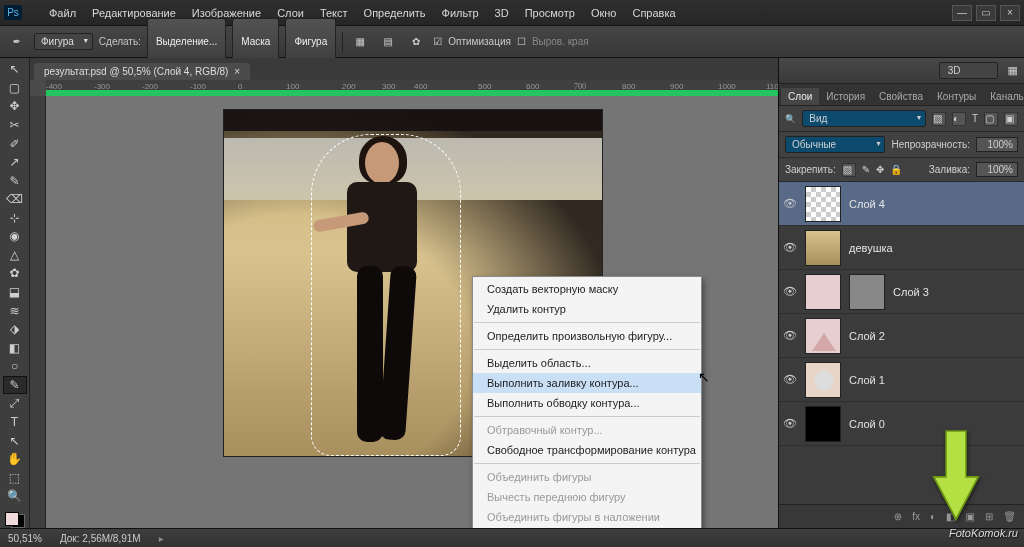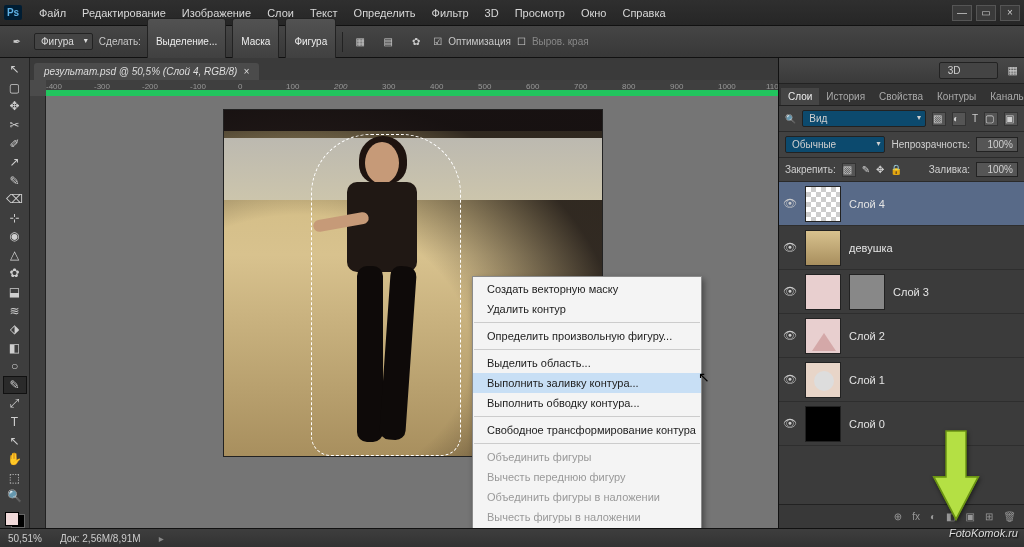--- a/index.html
+++ b/index.html
@@ -1,39 +1,39 @@
 <!DOCTYPE html>
 <html><head>
 <meta charset="utf-8">
 <style>
 * { margin:0; padding:0; box-sizing:border-box; font-family:"Segoe UI",Tahoma,sans-serif; }
 body { background:#2a2a2a; width:1024px; height:547px; overflow:hidden; color:#d0d0d0; font-size:11px; position:relative; }
 .titlebar { height:26px; background:linear-gradient(#2f2f2f,#262626); display:flex; align-items:center; padding:0 4px; border-bottom:1px solid #111; }
-.ps-logo { width:18px; height:15px; background:#001d33; color:#5fb2e6; font-weight:bold; font-size:10px; display:flex; align-items:center; justify-content:center; border-radius:2px; margin-right:10px; }
+.ps-logo { width:18px; height:15px; background:#001d33; color:#5fb2e6; font-weight:normal; font-size:10px; display:flex; align-items:center; justify-content:center; border-radius:2px; margin-right:20px; }
 .menu { display:flex; gap:2px; }
 .menu span { padding:3px 7px; color:#d8d8d8; cursor:default; }
 .winbtns { margin-left:auto; display:flex; gap:4px; }
 .winbtns div { width:20px; height:16px; background:#3a3a3a; color:#ccc; display:flex; align-items:center; justify-content:center; font-size:10px; border:1px solid #555; }
 .optbar { height:32px; background:linear-gradient(#454545,#383838); display:flex; align-items:center; gap:6px; padding:0 6px; border-bottom:1px solid #111; font-size:10px; }
 .optbar .ico { width:22px; height:22px; display:flex; align-items:center; justify-content:center; color:#ccc; }
 .optbar .lbl { color:#c8c8c8; }
 .optbar .dd { background:#444; border:1px solid #222; padding:2px 18px 2px 6px; border-radius:2px; position:relative; color:#ddd; }
 .optbar .dd::after { content:"▾"; position:absolute; right:4px; top:2px; font-size:8px; }
 .optbar .btn { background:linear-gradient(#525252,#3e3e3e); border:1px solid #222; padding:17px 8px; border-radius:3px; color:#eee; }
 .sep { width:1px; height:20px; background:#222; }
 .main { display:flex; height:calc(547px - 26px - 32px - 19px); }
 .toolbox { width:30px; background:#3e3e3e; border-right:1px solid #222; display:flex; flex-direction:column; align-items:center; padding-top:2px; gap:0; }
 .toolbox .tool { width:24px; height:22px; display:flex; align-items:center; justify-content:center; color:#cfcfcf; font-size:12px; border:1px solid transparent; }
 .toolbox .tool.active { background:#2a2a2a; border:1px solid #111; }
 .toolbox .swatch { width:20px; height:20px; margin-top:6px; position:relative; }
 .toolbox .swatch .fg { width:14px; height:14px; background:#f1dada; border:1px solid #000; position:absolute; top:0; left:0; }
 .toolbox .swatch .bg { width:14px; height:14px; background:#000; border:1px solid #666; position:absolute; bottom:0; right:0; }
 .doc { flex:1; background:#4b4b4b; display:flex; flex-direction:column; }
 .tabrow { height:22px; background:#3a3a3a; display:flex; align-items:flex-end; padding-left:4px; }
-.tab { background:#4b4b4b; padding:3px 10px; font-size:10px; color:#ddd; border-top-left-radius:3px; border-top-right-radius:3px; display:flex; gap:6px;font-style:italic; }
+.tab { background:#4b4b4b; padding:3px 10px; font-size:10px; color:#ddd; border-top-left-radius:3px; border-top-right-radius:3px; display:flex; gap:6px; }
 .ruler-h { height:16px; background:#3f3f3f; border-bottom:6px solid #22c55e; position:relative; overflow:hidden; font-size:8px; color:#999; margin-left:16px; }
 .ruler-h span { position:absolute; top:2px; }
 .ruler-v { width:16px; background:#3f3f3f; border-right:1px solid #222; }
 .canvaswrap { flex:1; display:flex; position:relative; }
 .canvasarea { flex:1; background:#757575; position:relative; overflow:hidden; }
 .photo { position:absolute; left:178px; top:14px; width:378px; height:346px; background:linear-gradient(180deg,#2a201e 0%,#2a201e 6%,#cfb97f 6%,#d8c28e 42%,#a88f5e 100%); box-shadow:0 0 0 1px #222; }
 .photo::before { content:""; position:absolute; inset:0; background:radial-gradient(ellipse at 20% 70%, rgba(0,0,0,0) 40%, rgba(20,15,15,0.85) 75%); }
 .photo .sky { position:absolute; top:8%; left:0; right:0; height:18%; background:linear-gradient(#bcb9b0,#ccc5ac); }
 .girl { position:absolute; left:95px; top:28px; width:110px; height:308px; }
 .girl .head { width:34px; height:42px; background:#c69a78; border-radius:50%; position:absolute; left:46px; top:4px; }
@@ -156,26 +156,26 @@
         <span>×</span>
       </div>
     </div>
     <div class="ruler-h" id="rulerh">
         <span style="left: 0px;">-400</span>
         <span style="left: 48px;">-300</span>
         <span style="left: 96px;">-200</span>
         <span style="left: 144px;">-100</span>
         <span style="left: 192px;">0</span>
         <span style="left: 240px;">100</span>
-        <span style="left: 288px; font-style: italic;">200</span>
+        <span style="left: 296px; font-style: italic;">200</span>
         <span style="left: 336px;">300</span>
-        <span style="left: 384px;">400</span>
+        <span style="left: 368px;">400</span>
         <span style="left: 432px;">500</span>
         <span style="left: 480px;">600</span>
-        <span style="left: 528px;">700</span>
+        <span style="left: 528px; font-family: Liberation Serif, serif;">700</span>
         <span style="left: 576px;">800</span>
         <span style="left: 624px;">900</span>
         <span style="left: 672px;">1000</span>
         <span style="left: 720px;">1100</span>
       </div>
     <div class="canvaswrap">
       <div class="ruler-v"></div>
       <div class="canvasarea">
         <div class="photo">
           <div class="sky"></div>
@@ -192,20 +192,21 @@
         <div class="ctxmenu" id="ctx">
             <div class="item">Создать векторную маску</div>
             <div class="item">Удалить контур</div>
             <hr>
             <div class="item">Определить произвольную фигуру...</div>
             <hr>
             <div class="item">Выделить область...</div>
             <div class="item hov">Выполнить заливку контура...</div>
             <div class="item">Выполнить обводку контура...</div>
             <hr>
+            <div class="item dis">Обтравочный контур...</div>
             <div class="item">Свободное трансформирование контура</div>
             <hr>
             <div class="item dis">Объединить фигуры</div>
             <div class="item dis">Вычесть переднюю фигуру</div>
             <div class="item dis">Объединить фигуры в наложении</div>
             <div class="item dis">Вычесть фигуры в наложении</div>
           </div>
         <div class="cursor">↖</div>
       </div>
     </div>

